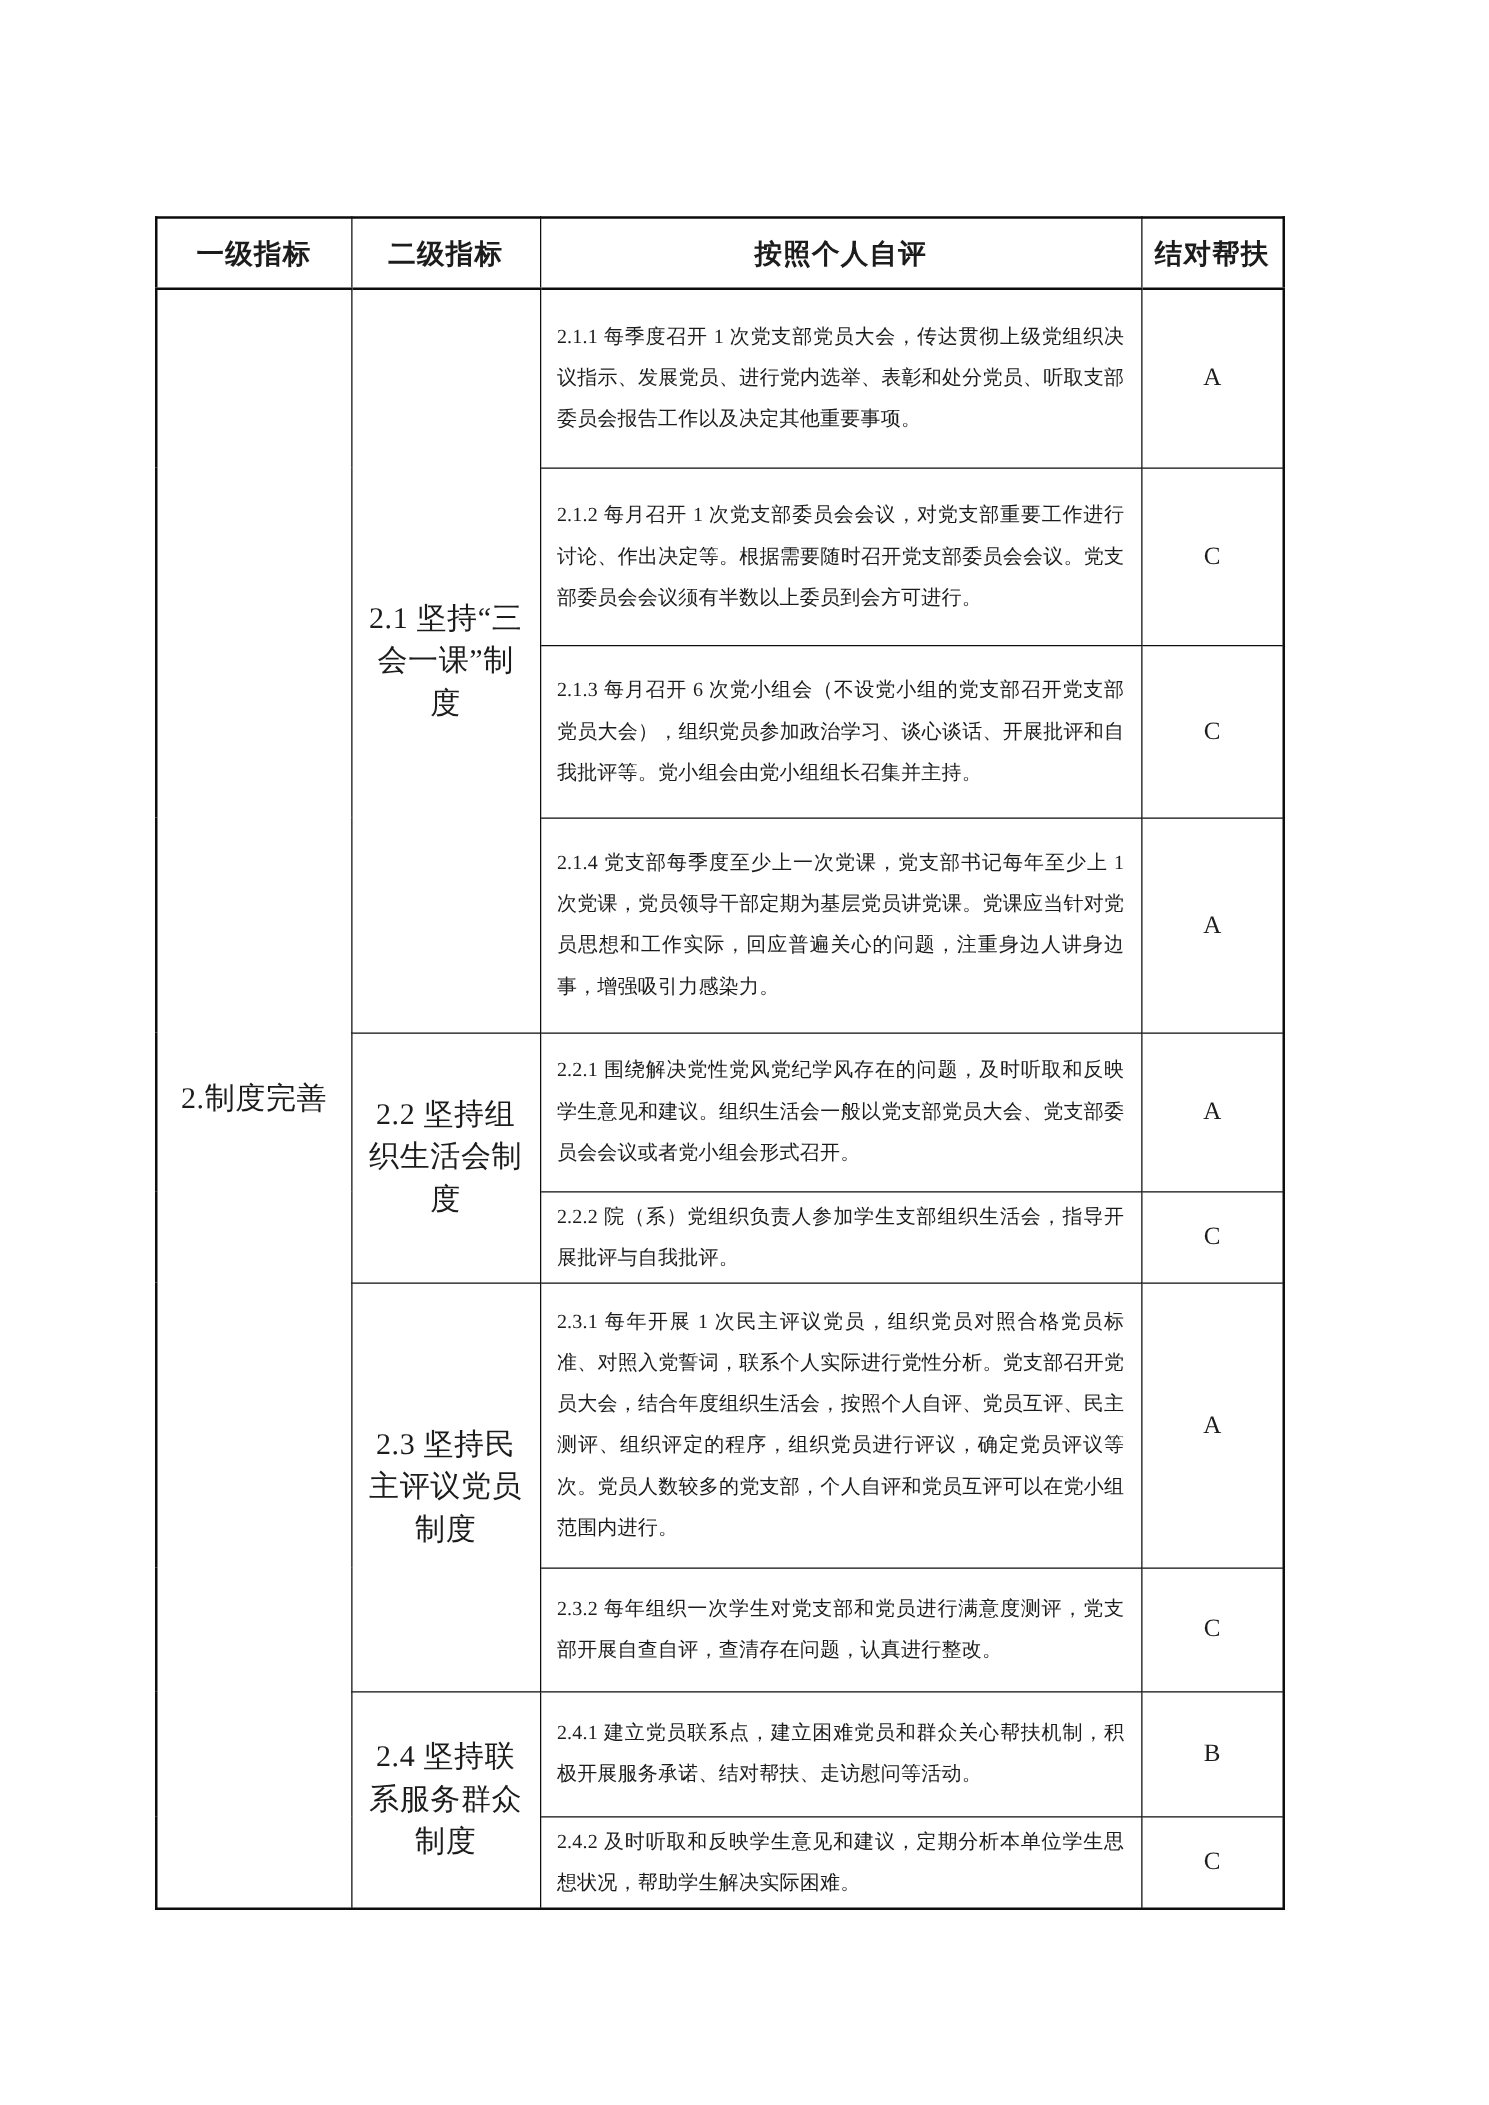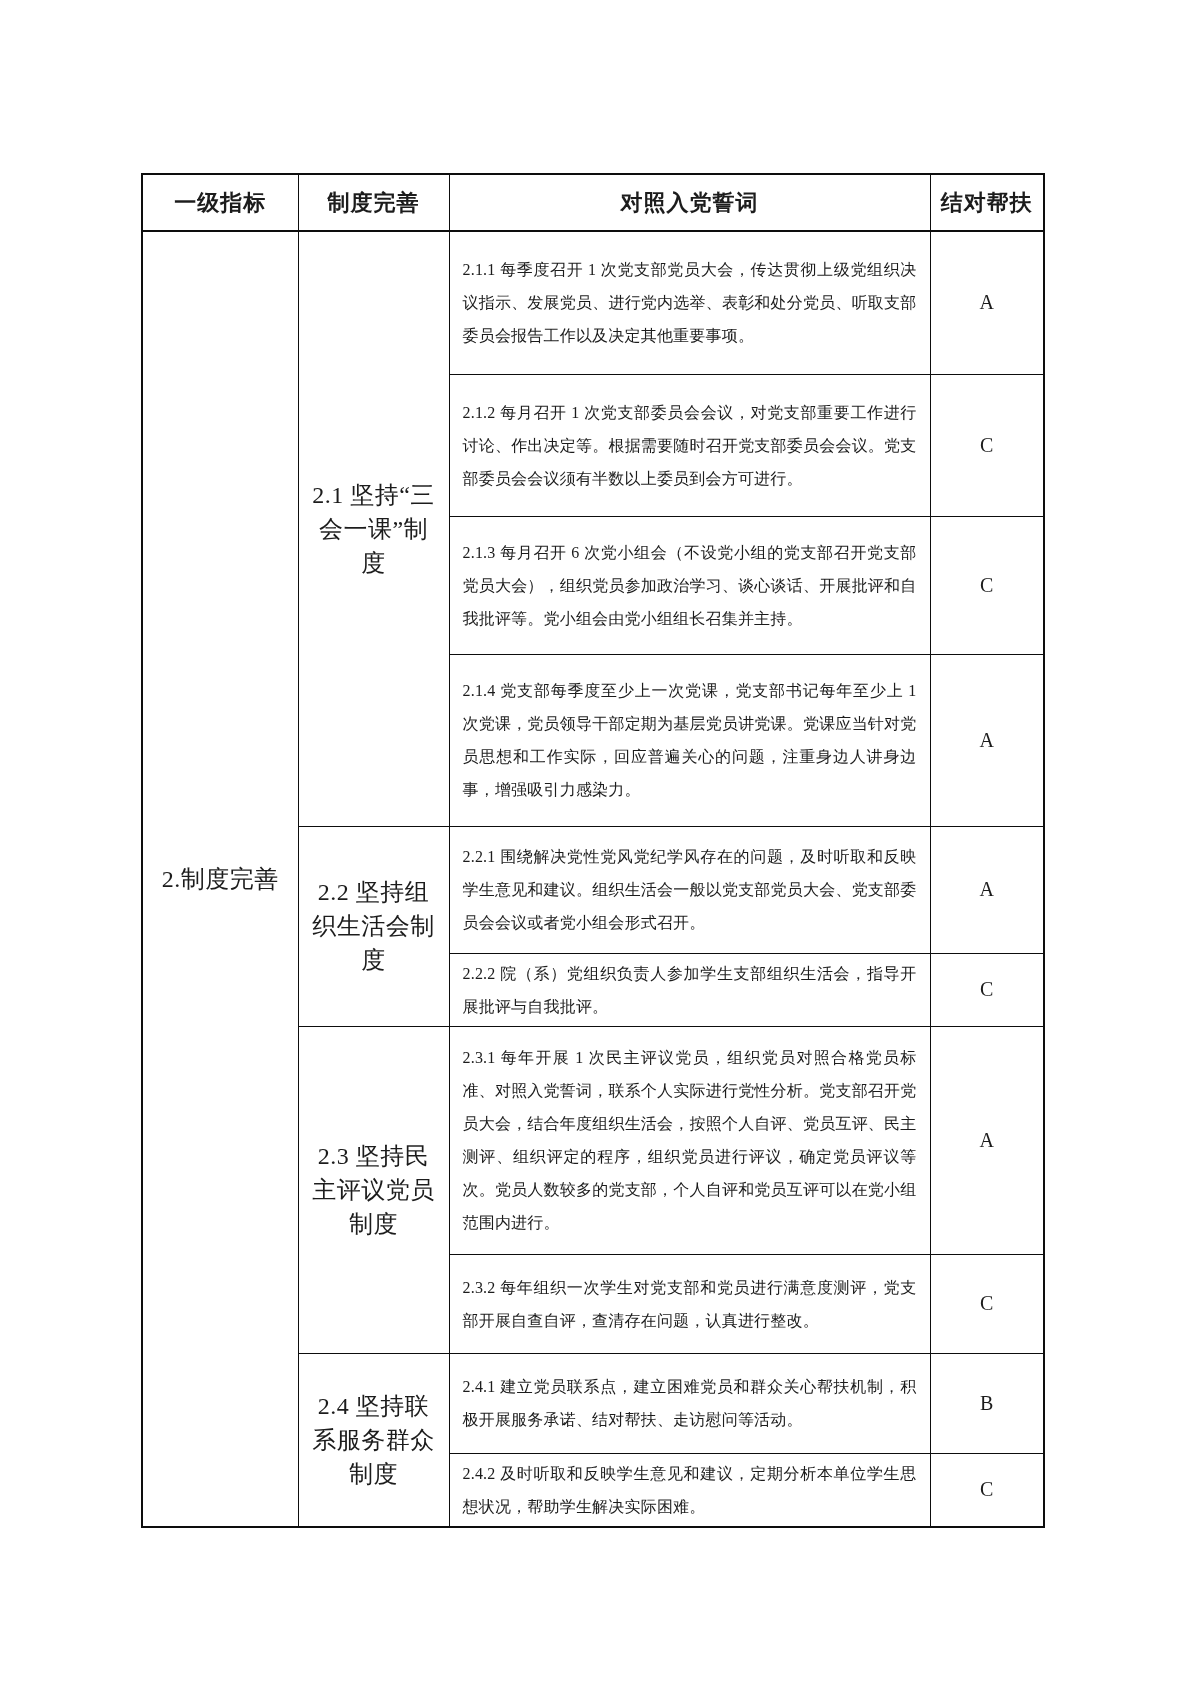--- a/index.html
+++ b/index.html
@@ -9,21 +9,21 @@
   }
   body {
     width: 1191px;
     height: 1684px;
     position: relative;
     font-family: "Liberation Serif", "DejaVu Serif", serif;
     color: #1c1c1c;
   }
   .doc-table {
     position: absolute;
-    left: 141px;
+    left: 124px;
     top: 173px;
     width: 902px;
     border-collapse: collapse;
     table-layout: fixed;
     border: 2px solid #0d0d0d;
   }
   .doc-table th,
   .doc-table td {
     border: 1px solid #0d0d0d;
     vertical-align: middle;
@@ -77,22 +77,22 @@
 <table class="doc-table">
   <colgroup>
     <col style="width:156px">
     <col style="width:151px">
     <col style="width:481px">
     <col style="width:114px">
   </colgroup>
   <tbody>
     <tr class="r-head">
       <th>一级指标</th>
-      <th>制度完善</th>
-      <th>对照入党誓词</th>
+      <th>二级指标</th>
+      <th>按照个人自评</th>
       <th>结对帮扶</th>
     </tr>
 
     <tr class="r-211">
       <td class="cell-lv1" rowspan="10">2.制度完善</td>
       <td class="cell-lv2" rowspan="4">2.1 坚持“三会一课”制度</td>
       <td class="cell-obs">2.1.1 每季度召开 1 次党支部党员大会，传达贯彻上级党组织决议指示、发展党员、进行党内选举、表彰和处分党员、听取支部委员会报告工作以及决定其他重要事项。</td>
       <td class="cell-type">A</td>
     </tr>
     <tr class="r-212">

